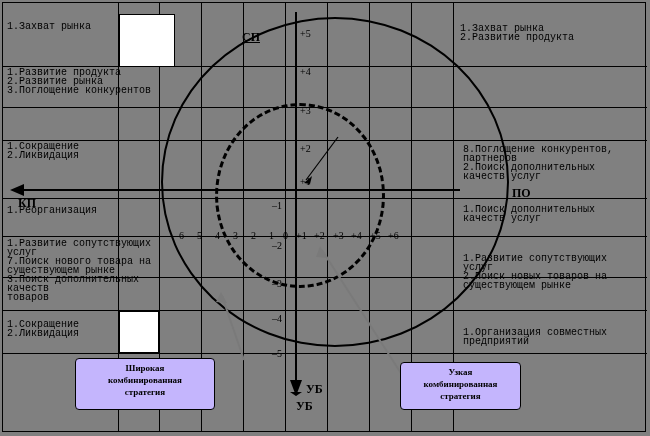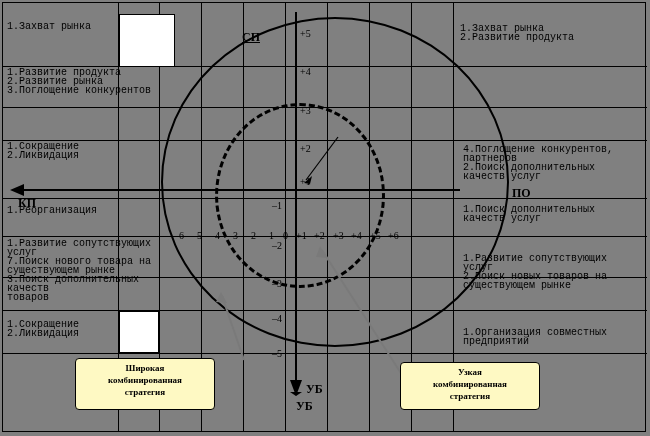--- a/index.html
+++ b/index.html
@@ -58,21 +58,21 @@
   .axis-label {
     position:absolute;
     font-size:12px;
     font-weight:bold;
     color:#000;
     font-family:"Liberation Serif", serif;
   }
 
   .callout {
     position:absolute;
-    background:#fef9c3;
+    background:#c4b5fd;
     border:1px solid #000;
     border-radius:4px;
     text-align:center;
     font-size:9px;
     font-weight:bold;
     line-height:12px;
     color:#000;
     font-family:"Liberation Serif", serif;
     padding:3px 4px;
     box-sizing:border-box;
@@ -173,33 +173,33 @@
   <div class="txt" style="left:7px;  top:239px; width:152px;">1.Развитие сопутствующих услуг
 7.Поиск нового товара на
 существующем рынке
 3.Поиск дополнительных качеств
 товаров</div>
   <div class="txt" style="left:7px;  top:320px; width:108px;">1.Сокращение
 2.Ликвидация</div>
 
   <div class="txt" style="left:460px; top:24px;  width:180px;">1.Захват рынка
 2.Развитие продукта</div>
-  <div class="txt" style="left:463px; top:145px; width:180px;">4.Поглощение конкурентов,
+  <div class="txt" style="left:463px; top:145px; width:180px;">8.Поглощение конкурентов,
 партнеров
 2.Поиск дополнительных
 качеств услуг</div>
   <div class="txt" style="left:463px; top:205px; width:180px;">1.Поиск дополнительных
 качеств услуг</div>
   <div class="txt" style="left:463px; top:254px; width:180px;">1.Развитие сопутствующих
 услуг
 2.Поиск новых товаров на
 существующем рынке</div>
   <div class="txt" style="left:463px; top:316px; width:180px;margin-top:12px;">1.Организация совместных
 предприятий</div>
 
   <div class="callout" style="left:75px;  top:358px; width:140px; height:52px;">Широкая
 комбинированная
 стратегия</div>
-  <div class="callout" style="left:400px; top:362px; width:140px; height:48px;">Узкая
+  <div class="callout" style="left:400px; top:362px; width:121px; height:48px;">Узкая
 комбинированная
 стратегия</div>
 
 </div>
 
 </body></html>

